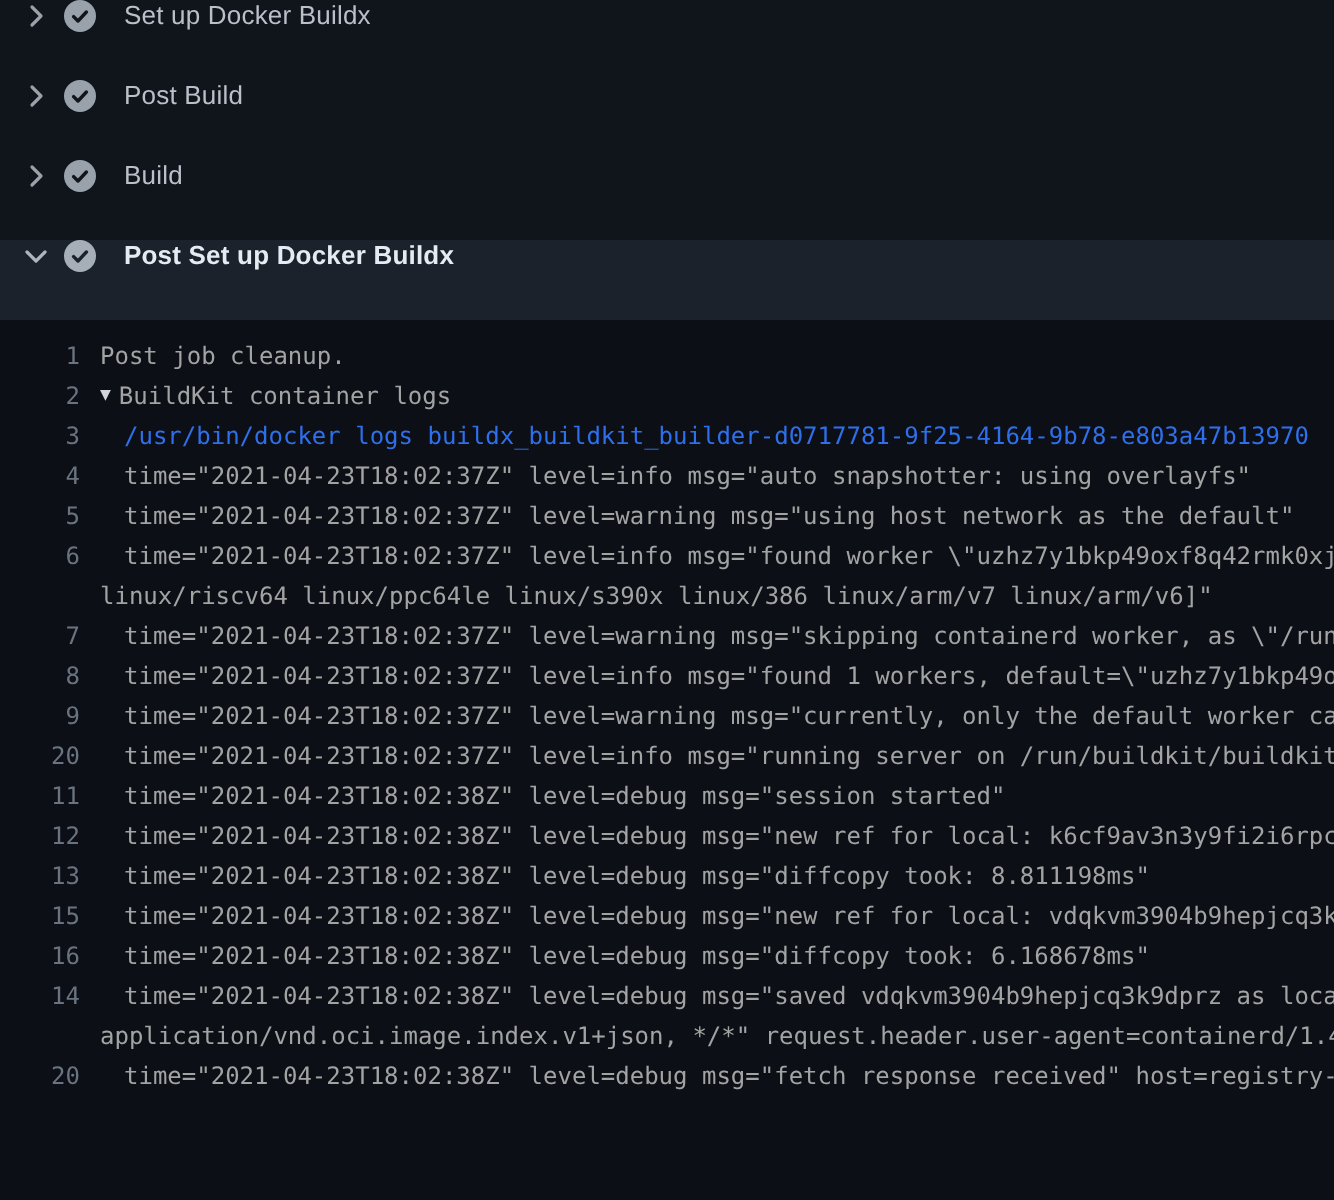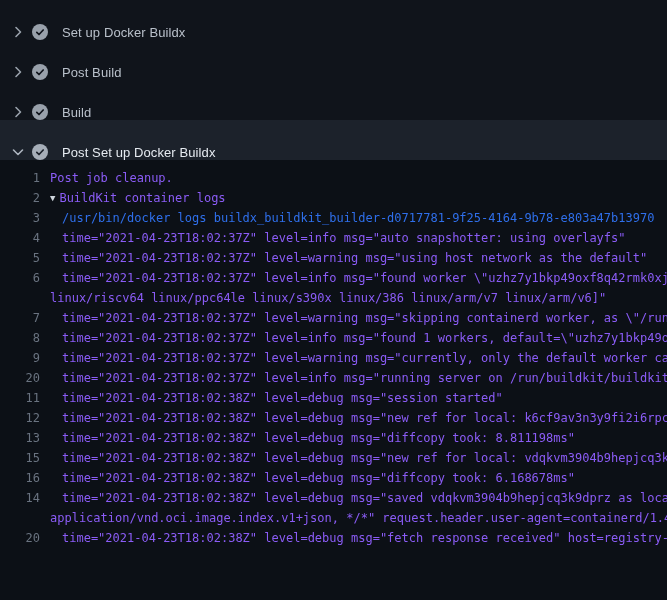--- a/index.html
+++ b/index.html
@@ -4,44 +4,44 @@
 <style>
   html, body { margin:0; padding:0; }
   body {
     width:667px; height:600px; overflow:hidden;
     background:#0d1117;
     font-family:"Liberation Sans", sans-serif;
     -webkit-font-smoothing:antialiased;
   }
   .steps { background:#10141b; }
   .step {
-    height:40px; display:flex; align-items:flex-end; cursor:pointer;
+    height:40px; display:flex; align-items:flex-start; cursor:pointer;
   }
   .step .chev {
     width:16px; height:16px; margin-left:10px; flex:none;
     display:flex; align-items:center; justify-content:center;
   }
   .step .check { width:16px; height:16px; margin-left:6px; flex:none; }
   .step-label { margin-left:14px; font-size:13px; color:#b9c0ca; letter-spacing:.1px; }
   .step.expanded { background:#1c222b; }
-  .step.expanded .step-label { color:#e6ebf1; }
+  .step.expanded .step-label { color:#e6ebf1;font-weight:bold; }
 
   .log {
     background:#0c1016; padding-top:8px; height:432px;
   }
   .row {
     display:flex; height:20px; line-height:20px;
     font-family:"DejaVu Sans Mono", monospace; font-size:12px;
   }
   .num {
     width:40px; flex:none; text-align:right; color:#6a7380; cursor:pointer;
   }
   .txt {
     margin-left:10px; white-space:pre; overflow:hidden; min-width:0; flex:1;
-    color:#8b5cf6;
+    color:#a3a3a3;
   }
   .indent .txt { margin-left:22px; }
   .command .txt { color:#2f6feb; }
   .group .txt { margin-left:4px; }
   .gmark {
     margin-left:10px; color:#ced5dd; font-size:9px; cursor:pointer; flex:none;
   }
 </style>
 </head>
 <body>

